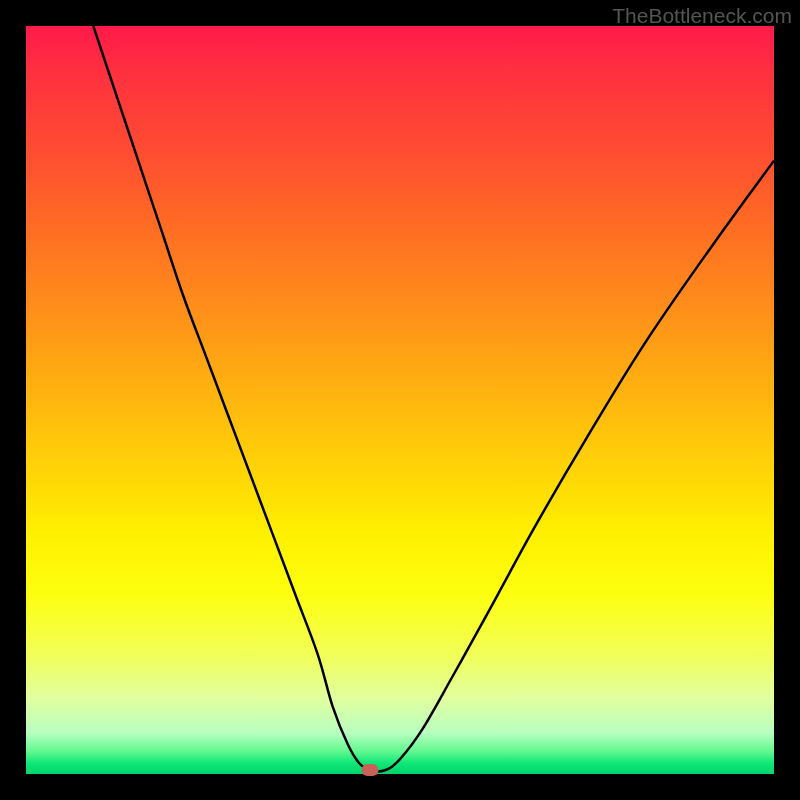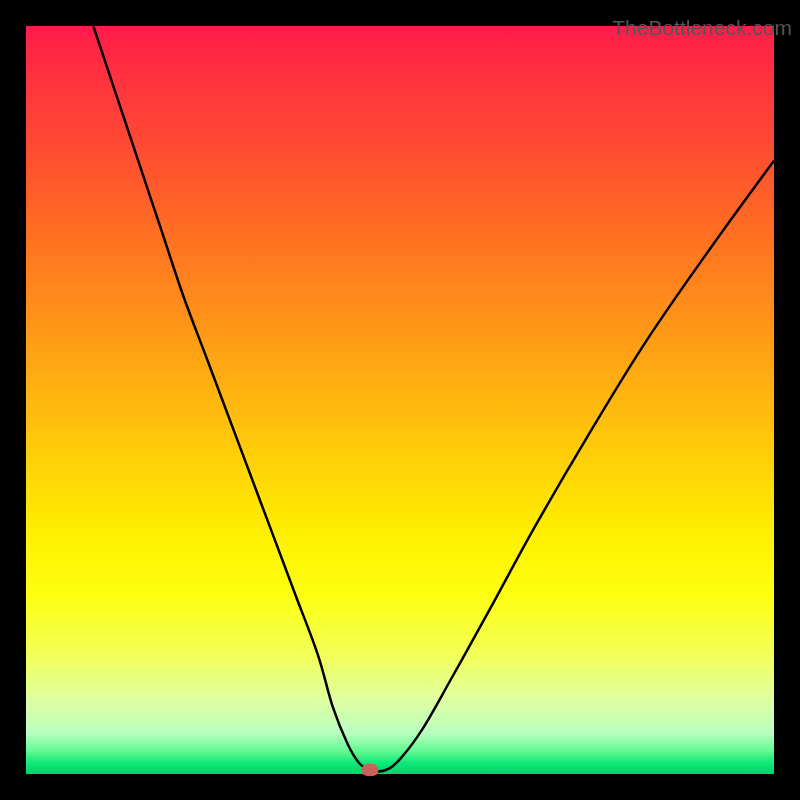--- a/index.html
+++ b/index.html
@@ -36,21 +36,21 @@
       #f2ff58 84%,
       #e0ffa0 90%,
       #b8ffc0 94.5%,
       #60f890 97%,
       #10e878 98.5%,
       #00d468 100%
     );
   }
   .watermark {
     position: absolute;
-    top: 16px;
+    top: 4px;
     right: 8px;
     color: #555;
     font-size: 21px;
     font-weight: 500;
     z-index: 10;
   }
   svg.curve {
     position: absolute;
     left: 0;
     top: 0;

